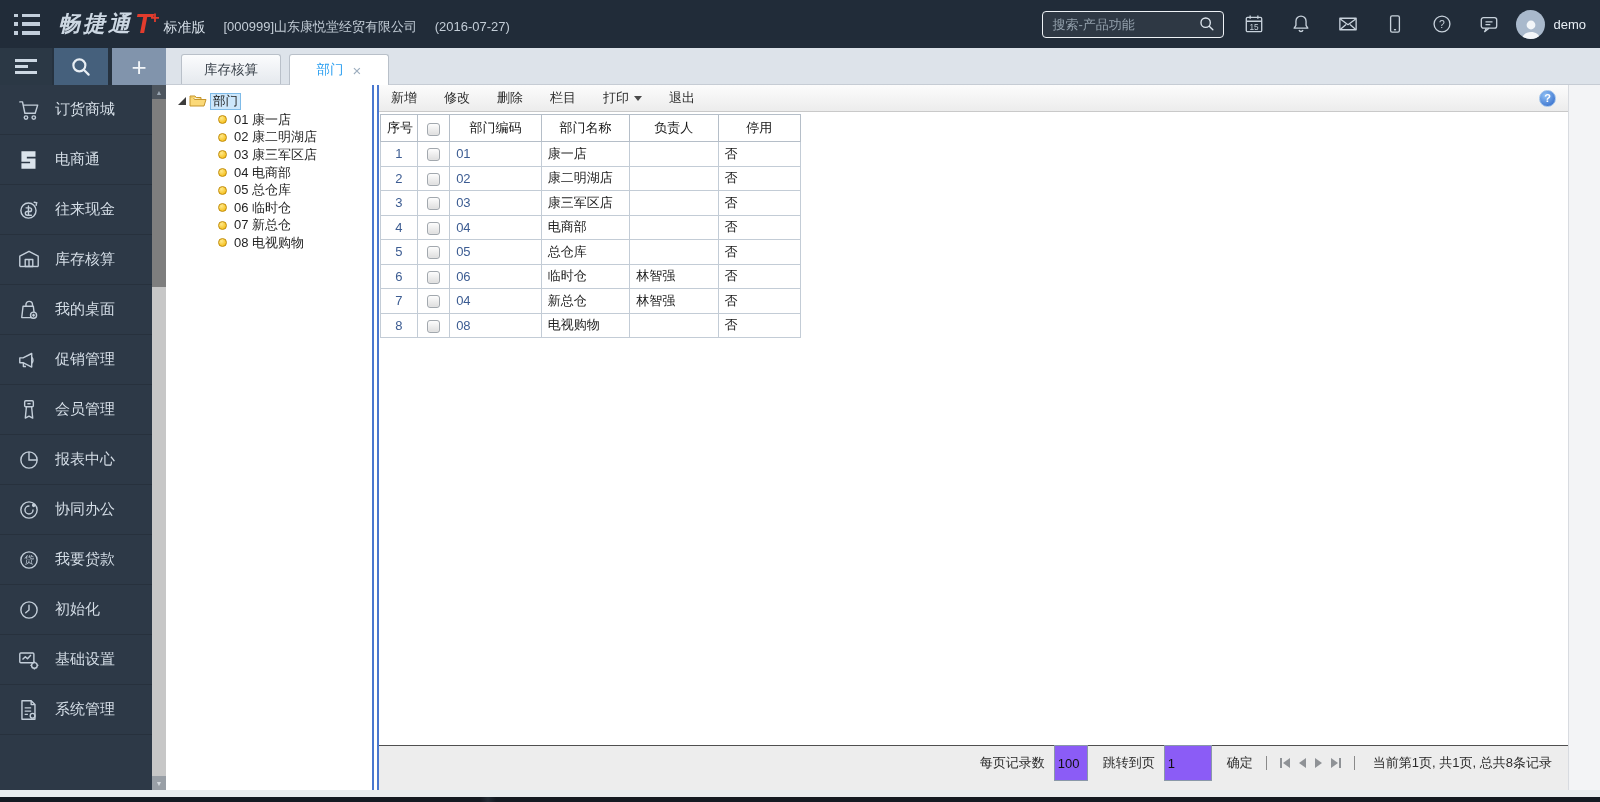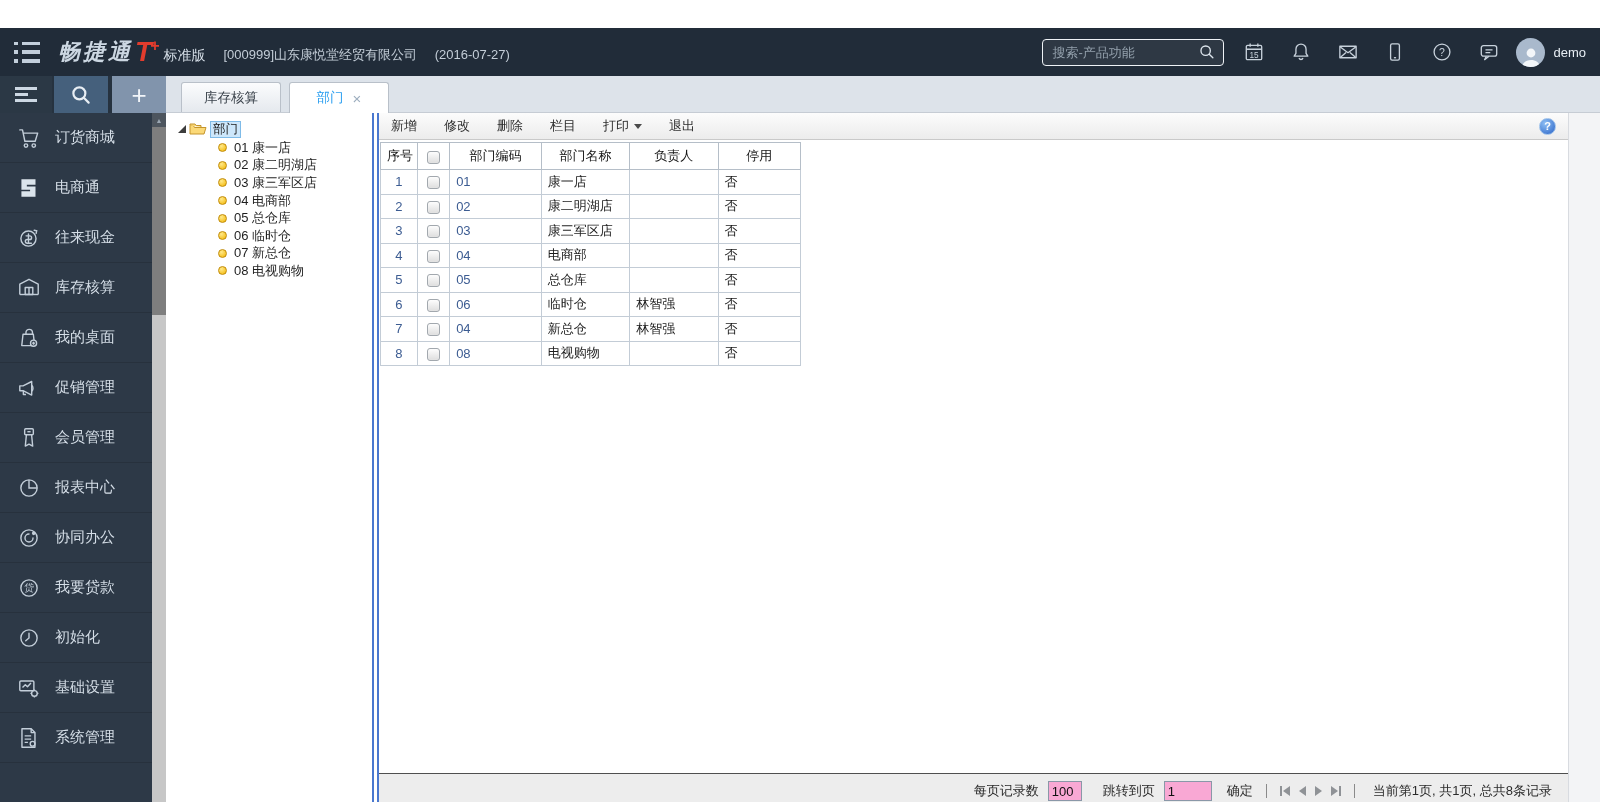--- a/index.html
+++ b/index.html
@@ -1,20 +1,20 @@
 <!DOCTYPE html>
 <html><head>
 <meta charset="utf-8">
 <style>
   * { box-sizing: border-box; margin: 0; padding: 0; }
   html,body { width:1600px; height:802px; overflow:hidden; }
   body { font-family:"Liberation Sans","DejaVu Sans",sans-serif; background:#fff; }
 
   
-  .topbar { height:48px; background:#212c39; display:flex; align-items:center; padding:0 14px 0 14px; color:#c9d4df;margin-top:28px; }
+  .topbar { height:48px; background:#212c39; display:flex; align-items:center; padding:0 14px 0 14px; color:#c9d4df; }
   .menu-list-icon { width:26px; height:21px; display:flex; flex-direction:column; justify-content:space-between; cursor:pointer; margin-right:18px; }
   .mli-row { display:flex; align-items:center; gap:4px; }
   .mli-row i { display:block; background:#c2cedb; }
   .mli-dot { width:4px; height:3.5px; }
   .mli-bar { width:20px; height:3.5px; }
   .brand { font-size:22px; font-weight:bold; font-style:italic; color:#ccd7e2; letter-spacing:3px; }
   .brand-t { color:#e23c2d; font-size:28px; font-weight:bold; font-style:italic; margin-left:2px; line-height:1; }
   .brand-plus { color:#e23c2d; font-size:16px; font-weight:bold; vertical-align:10px; margin-left:-2px; }
   .edition { font-size:14px; color:#d6dfe8; margin:8px 0 0 4px; }
   .company { font-size:13px; color:#c3cdd7; margin-left:18px; margin-top:5px; }
@@ -86,21 +86,21 @@
   .c-seq { width:36px; } .c-chk { width:32px; } .c-code { width:90px; } .c-name { width:87px; } .c-mgr { width:87px; } .c-stop { width:81px; }
   td.c-seq { text-align:center; color:#3c5c92; }
   td.c-chk, th.c-chk { text-align:center; padding:0; }
   td.c-code { color:#3c5c92; }
   td.c-name, td.c-mgr, td.c-stop { color:#1c1c1c; }
   .chk { display:inline-block; width:13px; height:13px; border:1px solid #a2a8ae; border-radius:3px;
          background:linear-gradient(#fdfdfd,#dedede); box-shadow:inset 0 0 1px #fff; vertical-align:middle; cursor:pointer; }
 
   .pagination { height:45px; background:#ededed; border-top:1px solid #4f4f4f; display:flex; align-items:center; justify-content:flex-end;
                 padding:0 16px 10px; gap:9px; font-size:13px; color:#2b2b2b; }
-  .pg-input { height:20px; border:1px solid #8a98a8; background:#f9a8d4; font-size:13px; padding:0 3px; color:#111; font-family:inherit; }
+  .pg-input { height:36px; border:1px solid #8a98a8; background:#8b5cf6; font-size:13px; padding:0 3px; color:#111; font-family:inherit; }
   .pg-pp { width:34px; } .pg-goto { width:48px; }
   .pg-sep { width:1px; height:14px; background:#8a8a8a; margin:0 4px; }
   .pg-nav { display:inline-flex; align-items:center; gap:1px; cursor:pointer; }
   .pg-nav i { display:block; }
   .tri-l { width:0; height:0; border-top:5px solid transparent; border-bottom:5px solid transparent; border-right:7px solid #8f9296; }
   .tri-r { width:0; height:0; border-top:5px solid transparent; border-bottom:5px solid transparent; border-left:7px solid #8f9296; }
   .pg-bar { width:2px; height:10px; background:#8f9296; }
   .pg-confirm { cursor:pointer; }
   .pg-summary { margin-left:5px; }
 
@@ -471,21 +471,21 @@
             <td class="c-mgr"></td>
             <td class="c-stop">否</td>
           </tr>
         </tbody>
       </table>
     </div>
 
     <div class="pagination">
       <span>每页记录数</span>
       <input class="pg-input pg-pp" value="100" style="">
-      <span style="margin-left:12px;">跳转到页</span>
+      <span style="margin-left:6px;">跳转到页</span>
       <input class="pg-input pg-goto" value="1" style="">
       <span class="pg-confirm" style="margin-left:6px;">确定</span>
       <span class="pg-sep"></span>
       <span class="pg-nav">
           <i class="pg-bar"></i>
           <i class="tri-l"></i>
         </span>
       <span class="pg-nav">
           <i class="tri-l"></i>
         </span>

